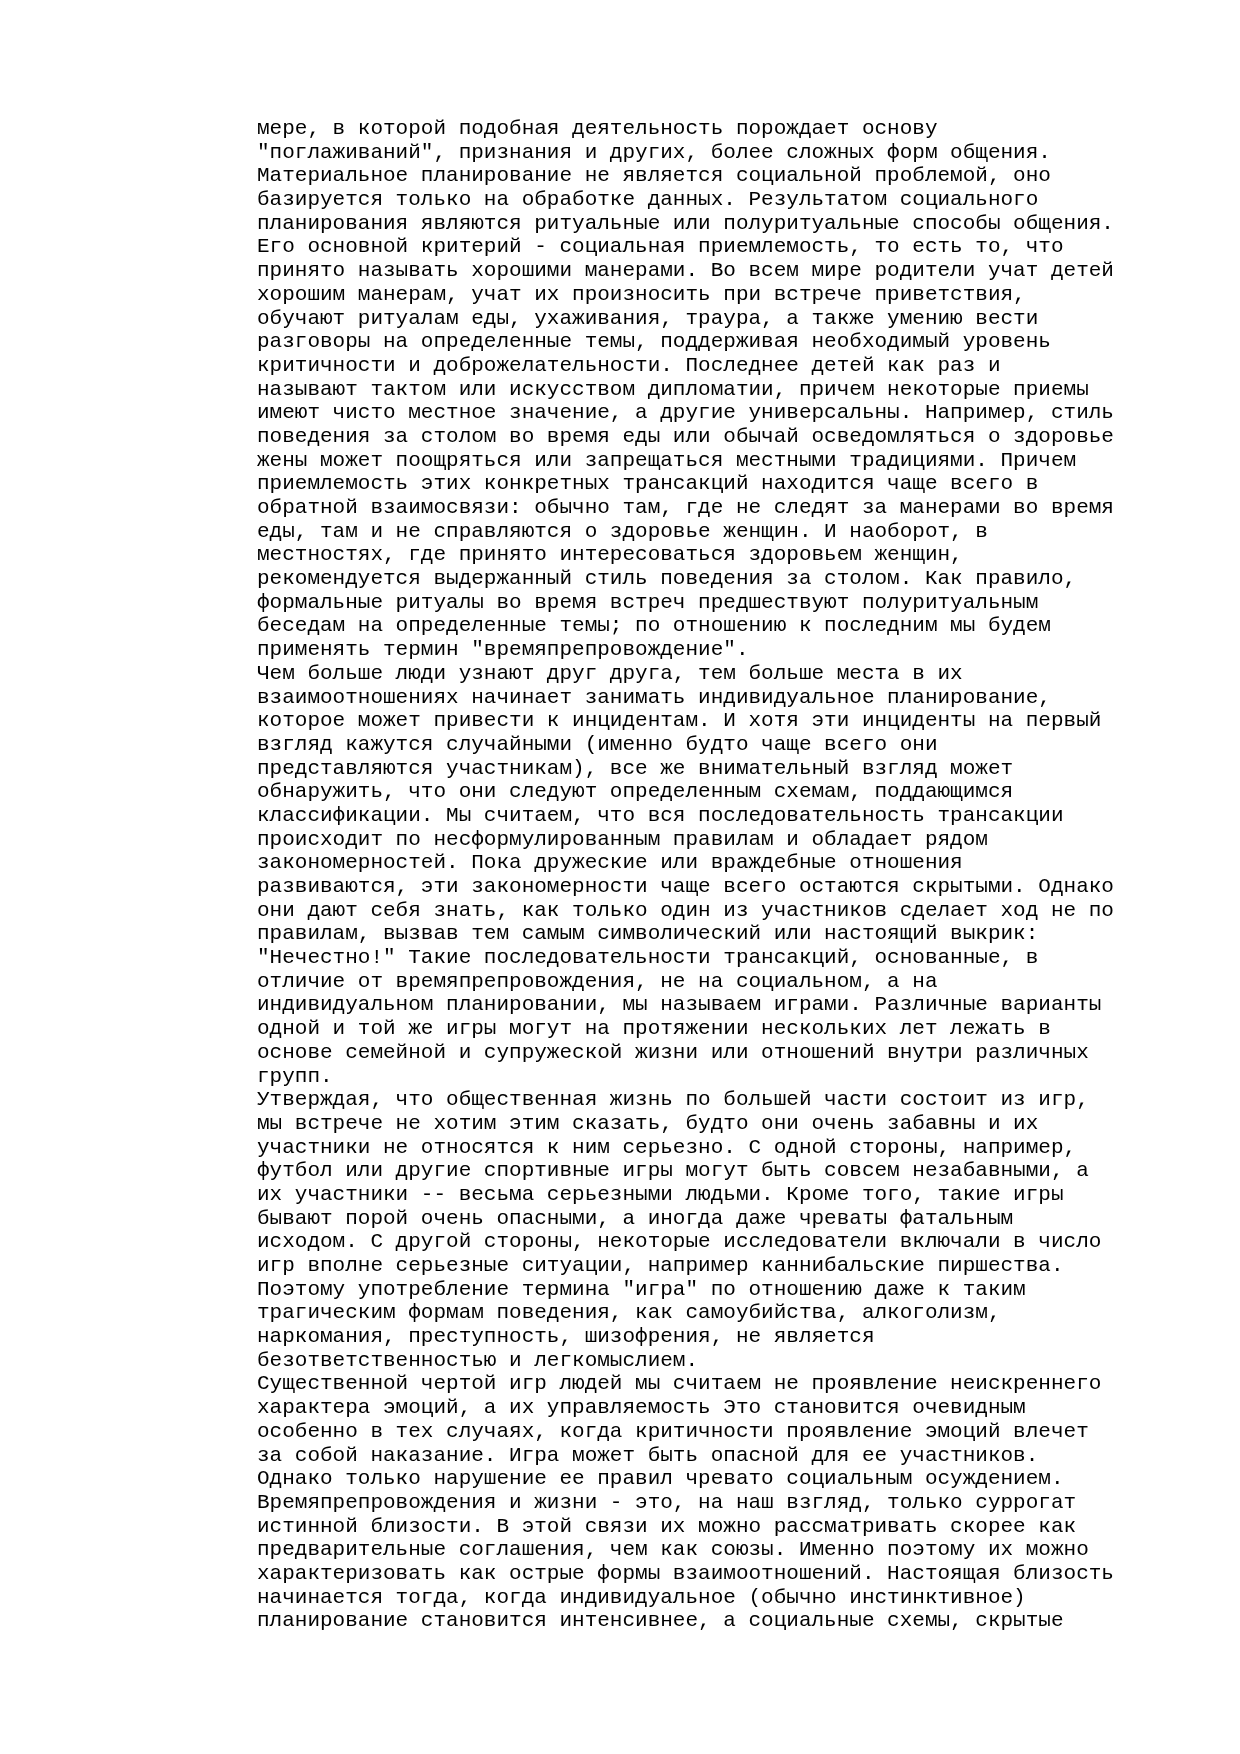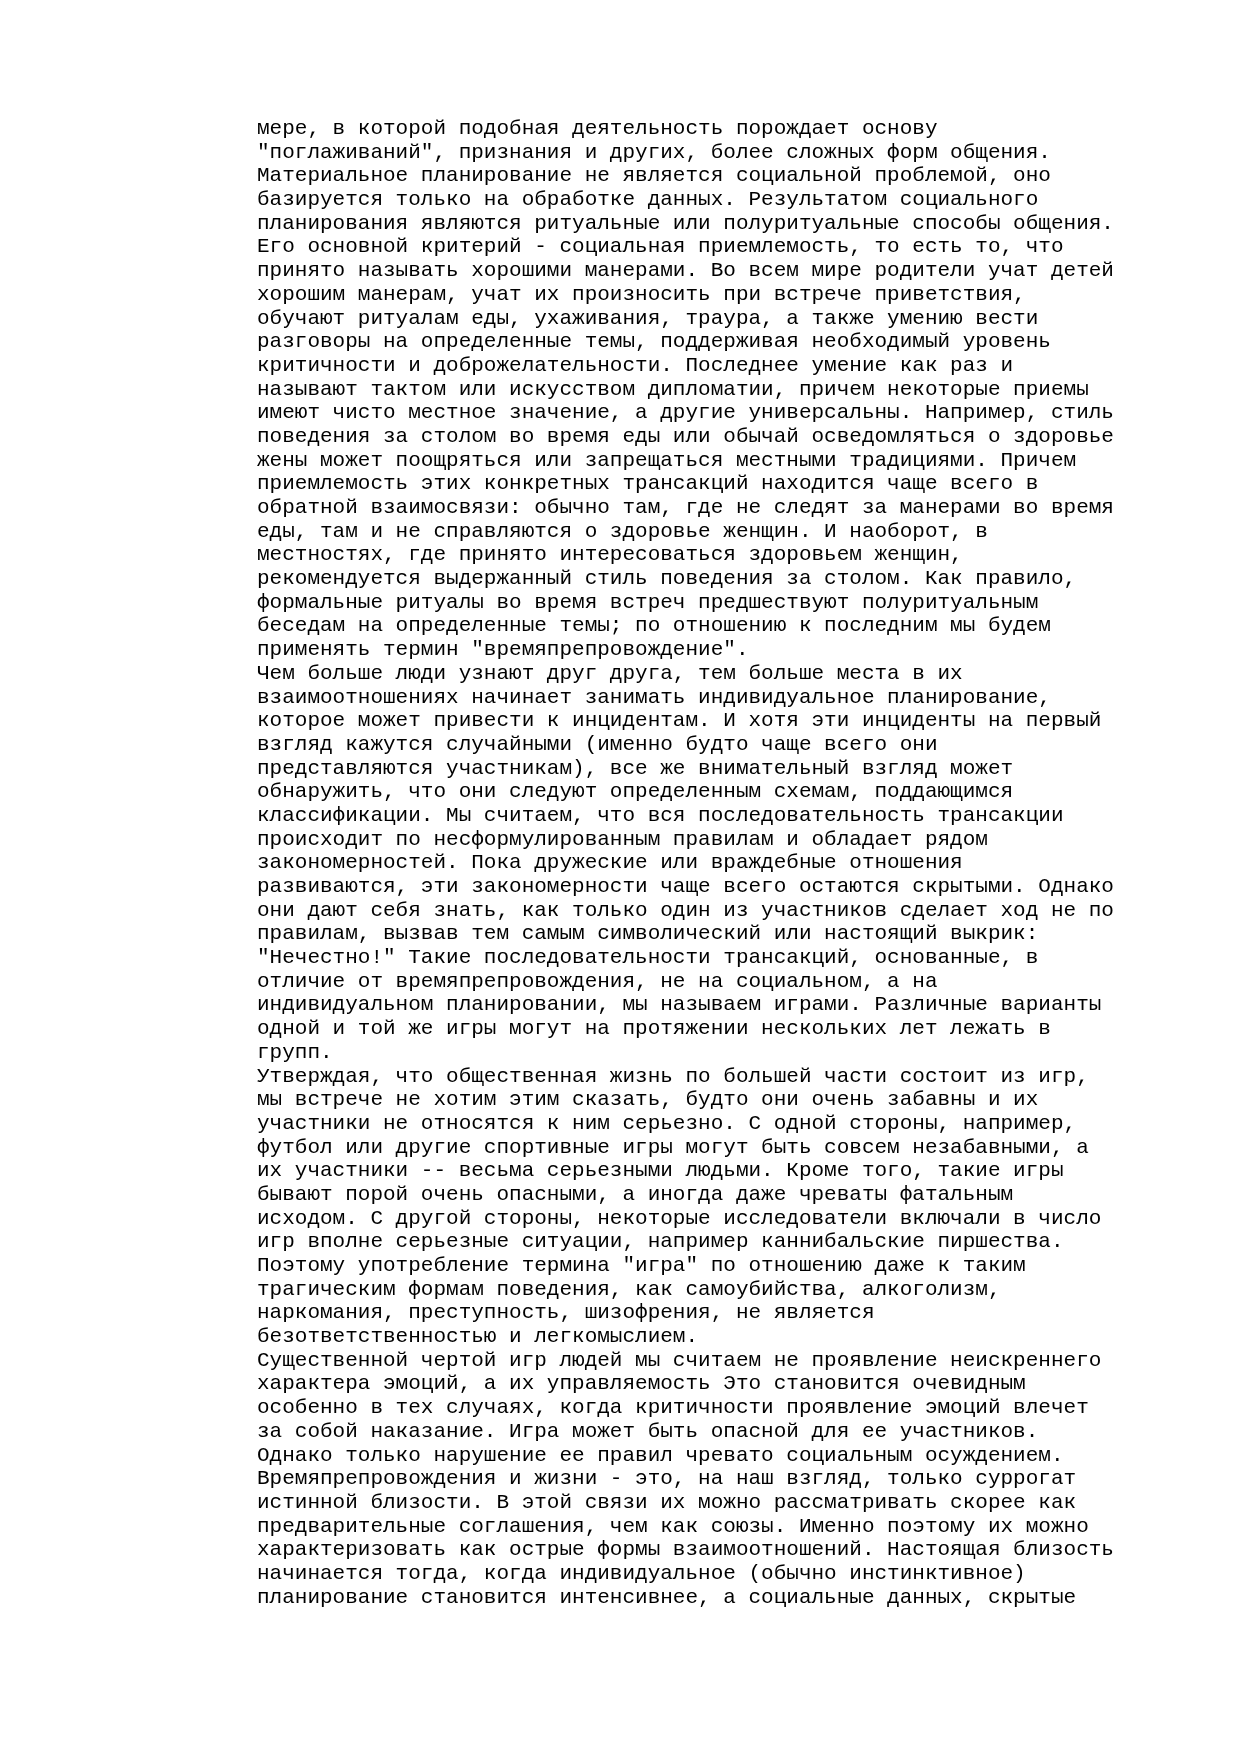--- a/index.html
+++ b/index.html
@@ -37,21 +37,21 @@
       <div class="line">мере, в которой подобная деятельность порождает основу</div>
       <div class="line">"поглаживаний", признания и других, более сложных форм общения.</div>
       <div class="line">Материальное планирование не является социальной проблемой, оно</div>
       <div class="line">базируется только на обработке данных. Результатом социального</div>
       <div class="line">планирования являются ритуальные или полуритуальные способы общения.</div>
       <div class="line">Его основной критерий - социальная приемлемость, то есть то, что</div>
       <div class="line">принято называть хорошими манерами. Во всем мире родители учат детей</div>
       <div class="line">хорошим манерам, учат их произносить при встрече приветствия,</div>
       <div class="line">обучают ритуалам еды, ухаживания, траура, а также умению вести</div>
       <div class="line">разговоры на определенные темы, поддерживая необходимый уровень</div>
-      <div class="line">критичности и доброжелательности. Последнее умение как раз и</div>
+      <div class="line">критичности и доброжелательности. Последнее детей как раз и</div>
       <div class="line">называют тактом или искусством дипломатии, причем некоторые приемы</div>
       <div class="line">имеют чисто местное значение, а другие универсальны. Например, стиль</div>
       <div class="line">поведения за столом во время еды или обычай осведомляться о здоровье</div>
       <div class="line">жены может поощряться или запрещаться местными традициями. Причем</div>
       <div class="line">приемлемость этих конкретных трансакций находится чаще всего в</div>
       <div class="line">обратной взаимосвязи: обычно там, где не следят за манерами во время</div>
       <div class="line">еды, там и не справляются о здоровье женщин. И наоборот, в</div>
       <div class="line">местностях, где принято интересоваться здоровьем женщин,</div>
       <div class="line">рекомендуется выдержанный стиль поведения за столом. Как правило,</div>
       <div class="line">формальные ритуалы во время встреч предшествуют полуритуальным</div>
@@ -66,20 +66,21 @@
       <div class="line">классификации. Мы считаем, что вся последовательность трансакции</div>
       <div class="line">происходит по несформулированным правилам и обладает рядом</div>
       <div class="line">закономерностей. Пока дружеские или враждебные отношения</div>
       <div class="line">развиваются, эти закономерности чаще всего остаются скрытыми. Однако</div>
       <div class="line">они дают себя знать, как только один из участников сделает ход не по</div>
       <div class="line">правилам, вызвав тем самым символический или настоящий выкрик:</div>
       <div class="line">"Нечестно!" Такие последовательности трансакций, основанные, в</div>
       <div class="line">отличие от времяпрепровождения, не на социальном, а на</div>
       <div class="line">индивидуальном планировании, мы называем играми. Различные варианты</div>
       <div class="line">одной и той же игры могут на протяжении нескольких лет лежать в</div>
+      <div class="line">основе семейной и супружеской жизни или отношений внутри различных</div>
       <div class="line">групп.</div>
       <div class="line">Утверждая, что общественная жизнь по большей части состоит из игр,</div>
       <div class="line">мы встрече не хотим этим сказать, будто они очень забавны и их</div>
       <div class="line">участники не относятся к ним серьезно. С одной стороны, например,</div>
       <div class="line">футбол или другие спортивные игры могут быть совсем незабавными, а</div>
       <div class="line">их участники -- весьма серьезными людьми. Кроме того, такие игры</div>
       <div class="line">бывают порой очень опасными, а иногда даже чреваты фатальным</div>
       <div class="line">исходом. С другой стороны, некоторые исследователи включали в число</div>
       <div class="line">игр вполне серьезные ситуации, например каннибальские пиршества.</div>
       <div class="line">Поэтому употребление термина "игра" по отношению даже к таким</div>
@@ -89,15 +90,15 @@
       <div class="line">Существенной чертой игр людей мы считаем не проявление неискреннего</div>
       <div class="line">характера эмоций, а их управляемость Это становится очевидным</div>
       <div class="line">особенно в тех случаях, когда критичности проявление эмоций влечет</div>
       <div class="line">за собой наказание. Игра может быть опасной для ее участников.</div>
       <div class="line">Однако только нарушение ее правил чревато социальным осуждением.</div>
       <div class="line">Времяпрепровождения и жизни - это, на наш взгляд, только суррогат</div>
       <div class="line">истинной близости. В этой связи их можно рассматривать скорее как</div>
       <div class="line">предварительные соглашения, чем как союзы. Именно поэтому их можно</div>
       <div class="line">характеризовать как острые формы взаимоотношений. Настоящая близость</div>
       <div class="line">начинается тогда, когда индивидуальное (обычно инстинктивное)</div>
-      <div class="line">планирование становится интенсивнее, а социальные данных, скрытые</div>
+      <div class="line">планирование становится интенсивнее, а социальные схемы, скрытые</div>
     </div>
 </div>
 
 </body></html>

